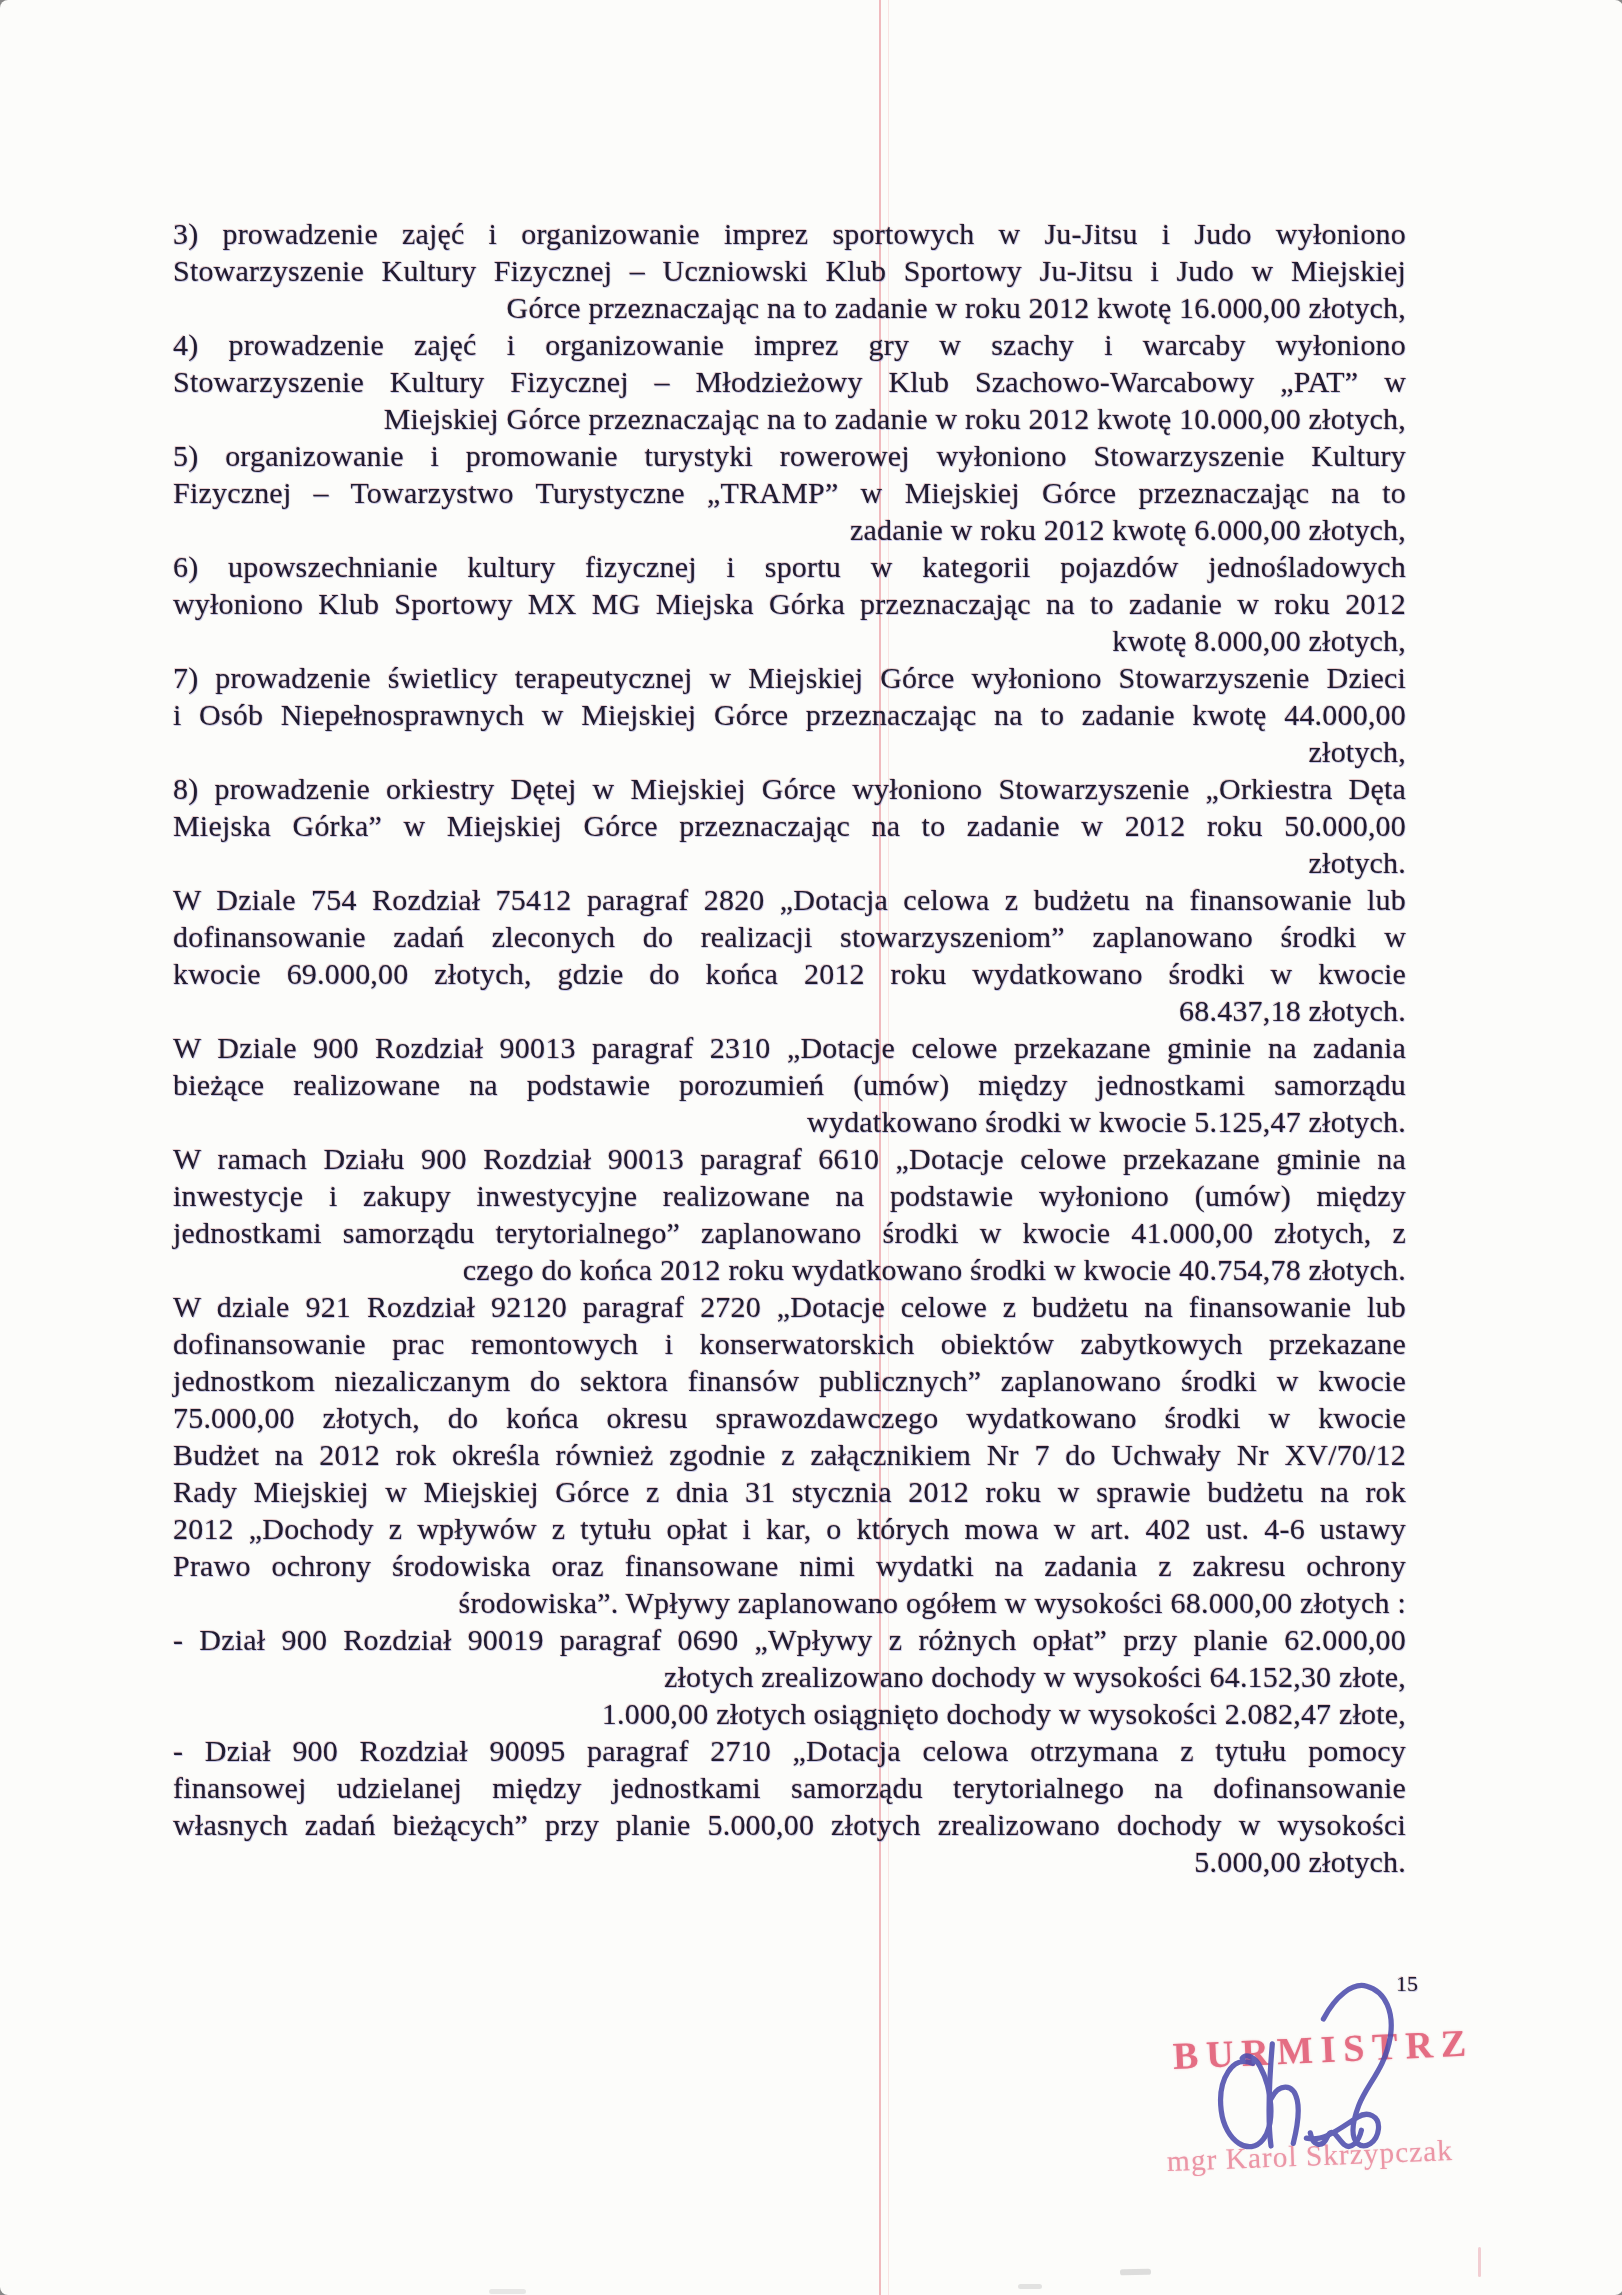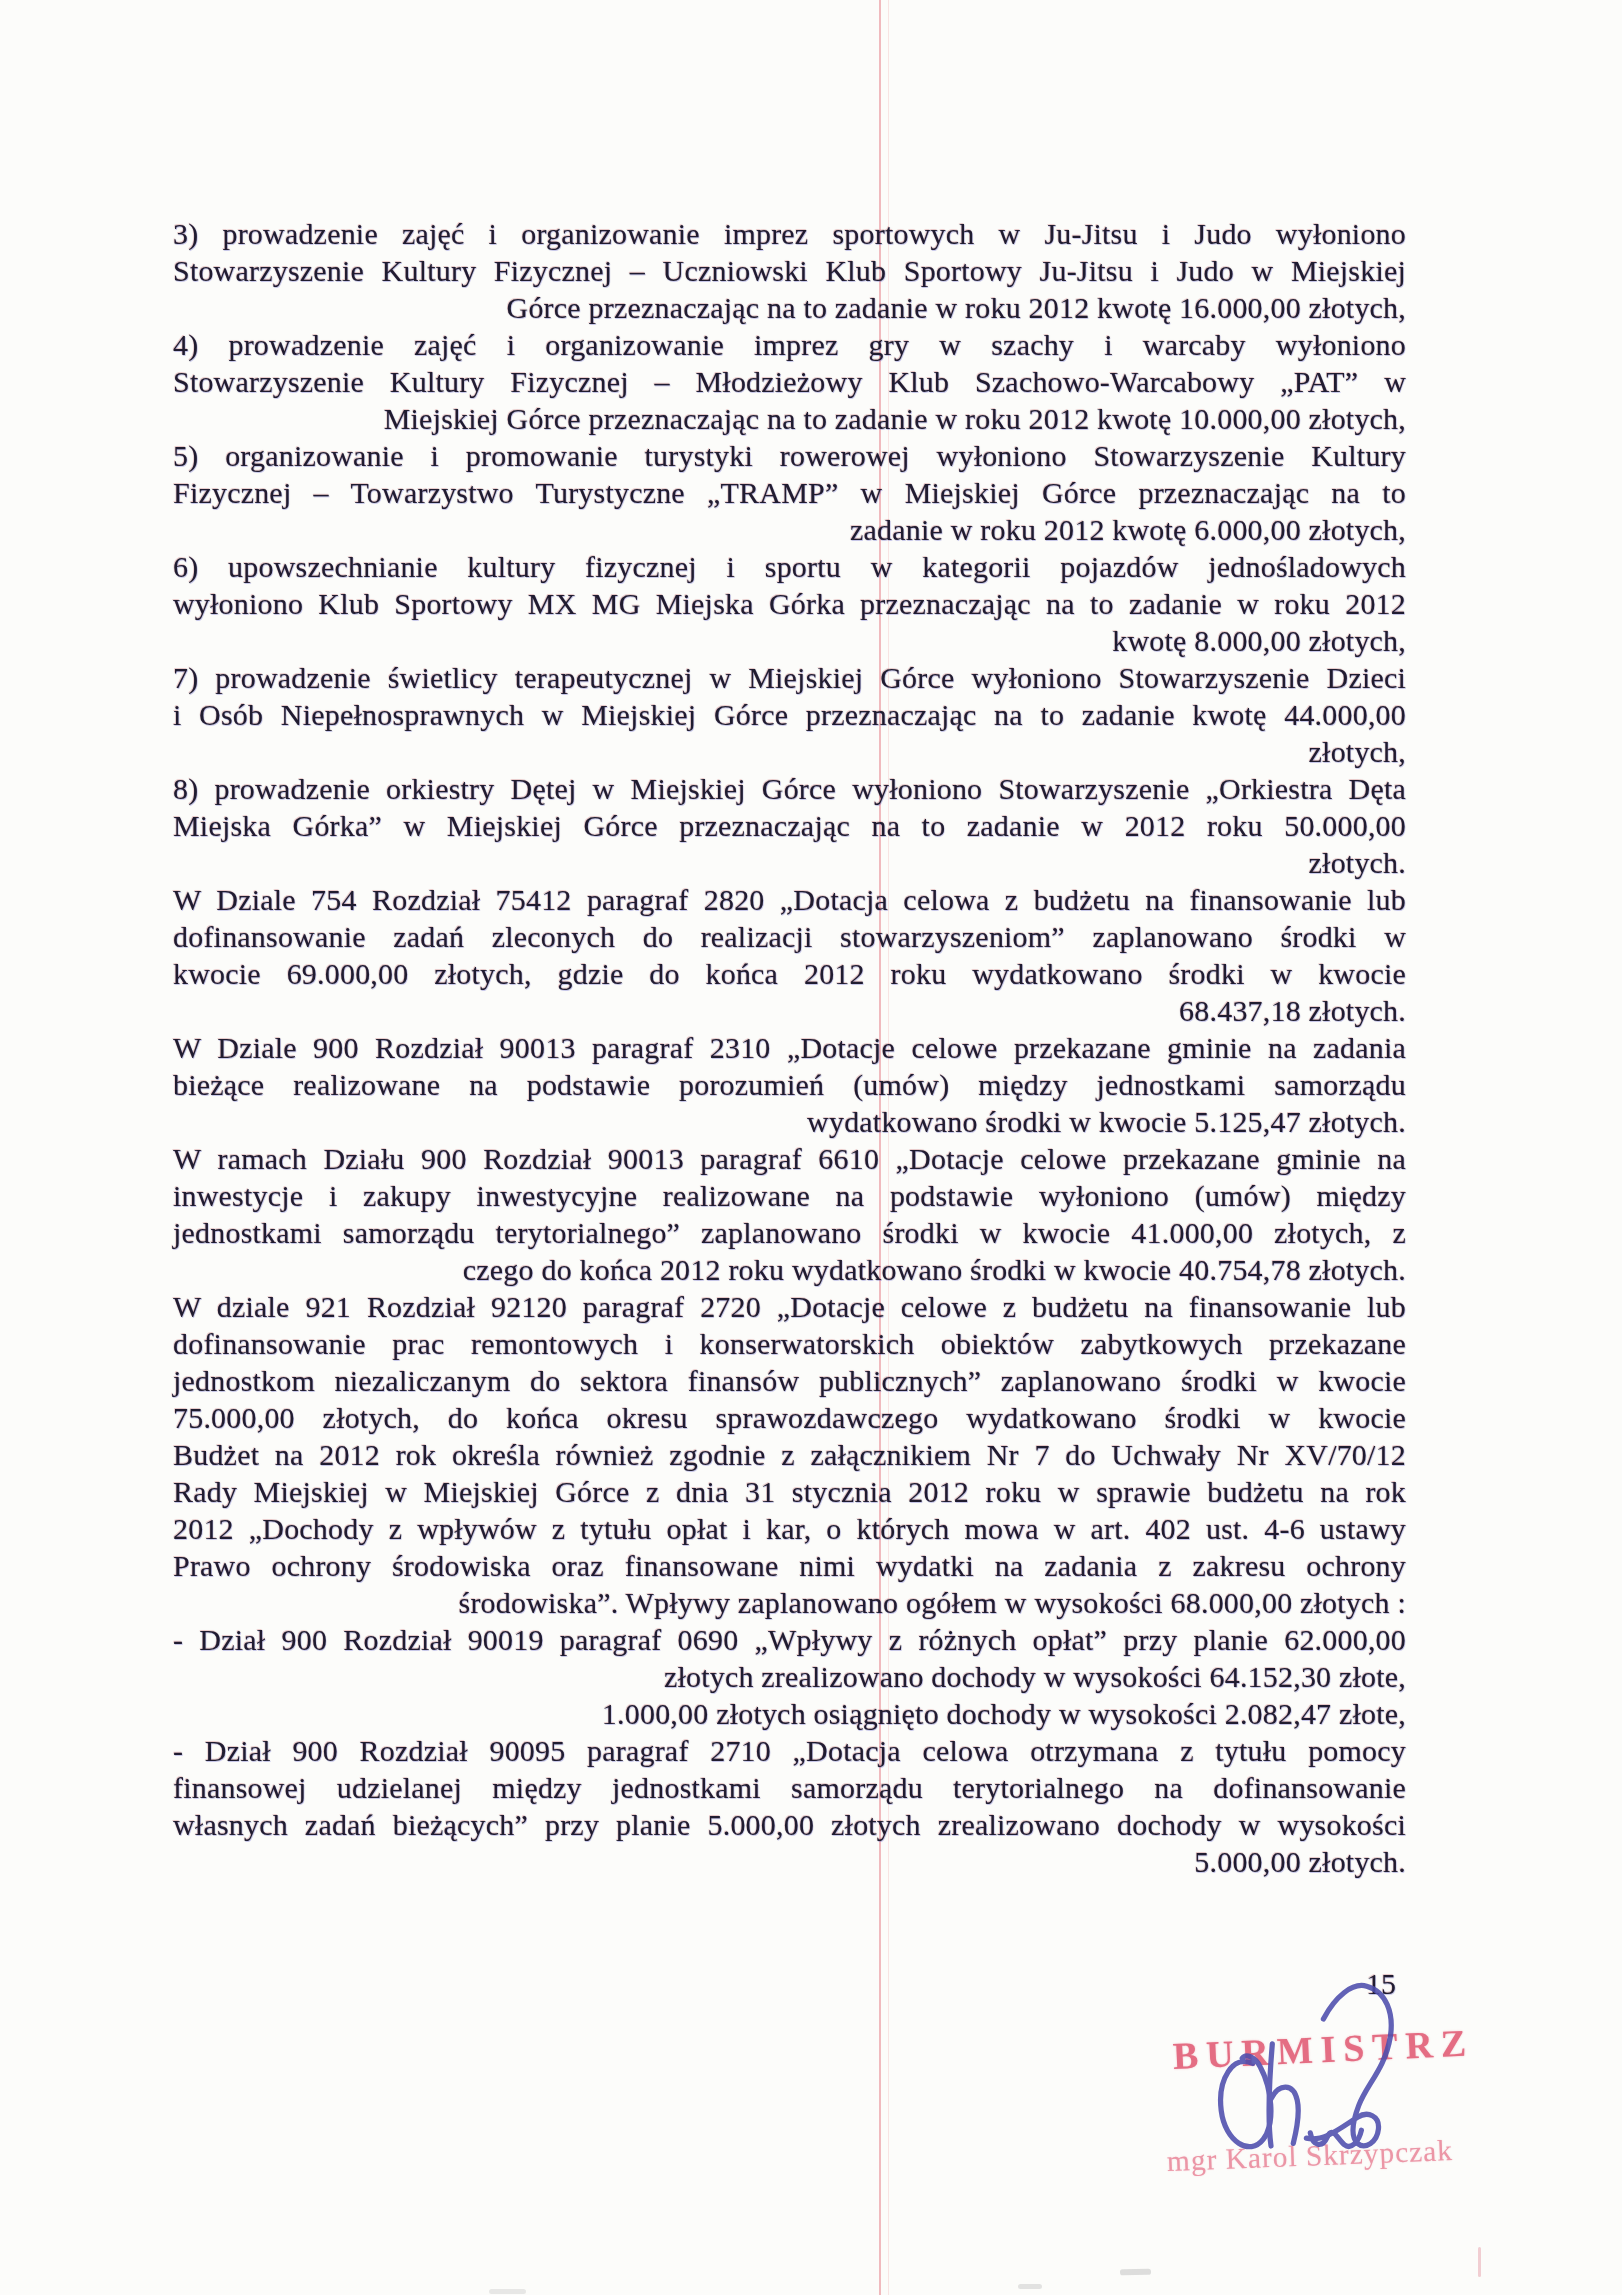--- a/index.html
+++ b/index.html
@@ -10,20 +10,21 @@
     --sig:#4d4dad;
     --fold:#eca4aa;
   }
   html,body{margin:0;padding:0;background:#888;}
   .page{
     position:relative;
     width:1623px;height:2295px;
     background:var(--paper);
     overflow:hidden;
     font-family:"Liberation Serif", serif;
+    border-radius:8px;
   }
   
   .fold-line{
     position:absolute;top:0;bottom:0;width:2px;
     background:var(--fold);
     opacity:.75;
   }
   .fold-main{left:879px;}
   .fold-soft{left:888px;width:1.3px;opacity:.28;}
   
@@ -32,21 +33,22 @@
     left:173px;top:215px;width:1233px;
     font-size:30px;line-height:37px;
     color:var(--ink);
     text-shadow:-0.7px -0.7px 0 rgba(200,55,55,.20), 0.7px 0.7px 0 rgba(55,55,205,.22), 0 0 1.3px rgba(30,25,60,.35);
     letter-spacing:0.2px;
   }
   .line{height:37px;text-align:right;white-space:normal;}
   .line.jst{text-align:justify;text-align-last:justify;}
   .page-number{
     position:absolute;left:1366px;top:1965px;width:52px;
-    font-size:30px;line-height:37px;color:var(--ink);
+    font-size:22px;line-height:37px;color:var(--ink);
+    text-align:right;
     text-shadow:-0.7px -0.7px 0 rgba(200,55,55,.20), 0.7px 0.7px 0 rgba(55,55,205,.22), 0 0 1.3px rgba(30,25,60,.35);
   }
   
   .stamp-title{
     position:absolute;left:1173px;top:2034px;width:288px;
     font-size:38px;font-weight:bold;letter-spacing:7.9px;
     color:var(--pink);
     transform:rotate(-2.6deg);transform-origin:left center;
     opacity:.85;
     text-shadow:0 0 2px rgba(224,85,111,.45);

